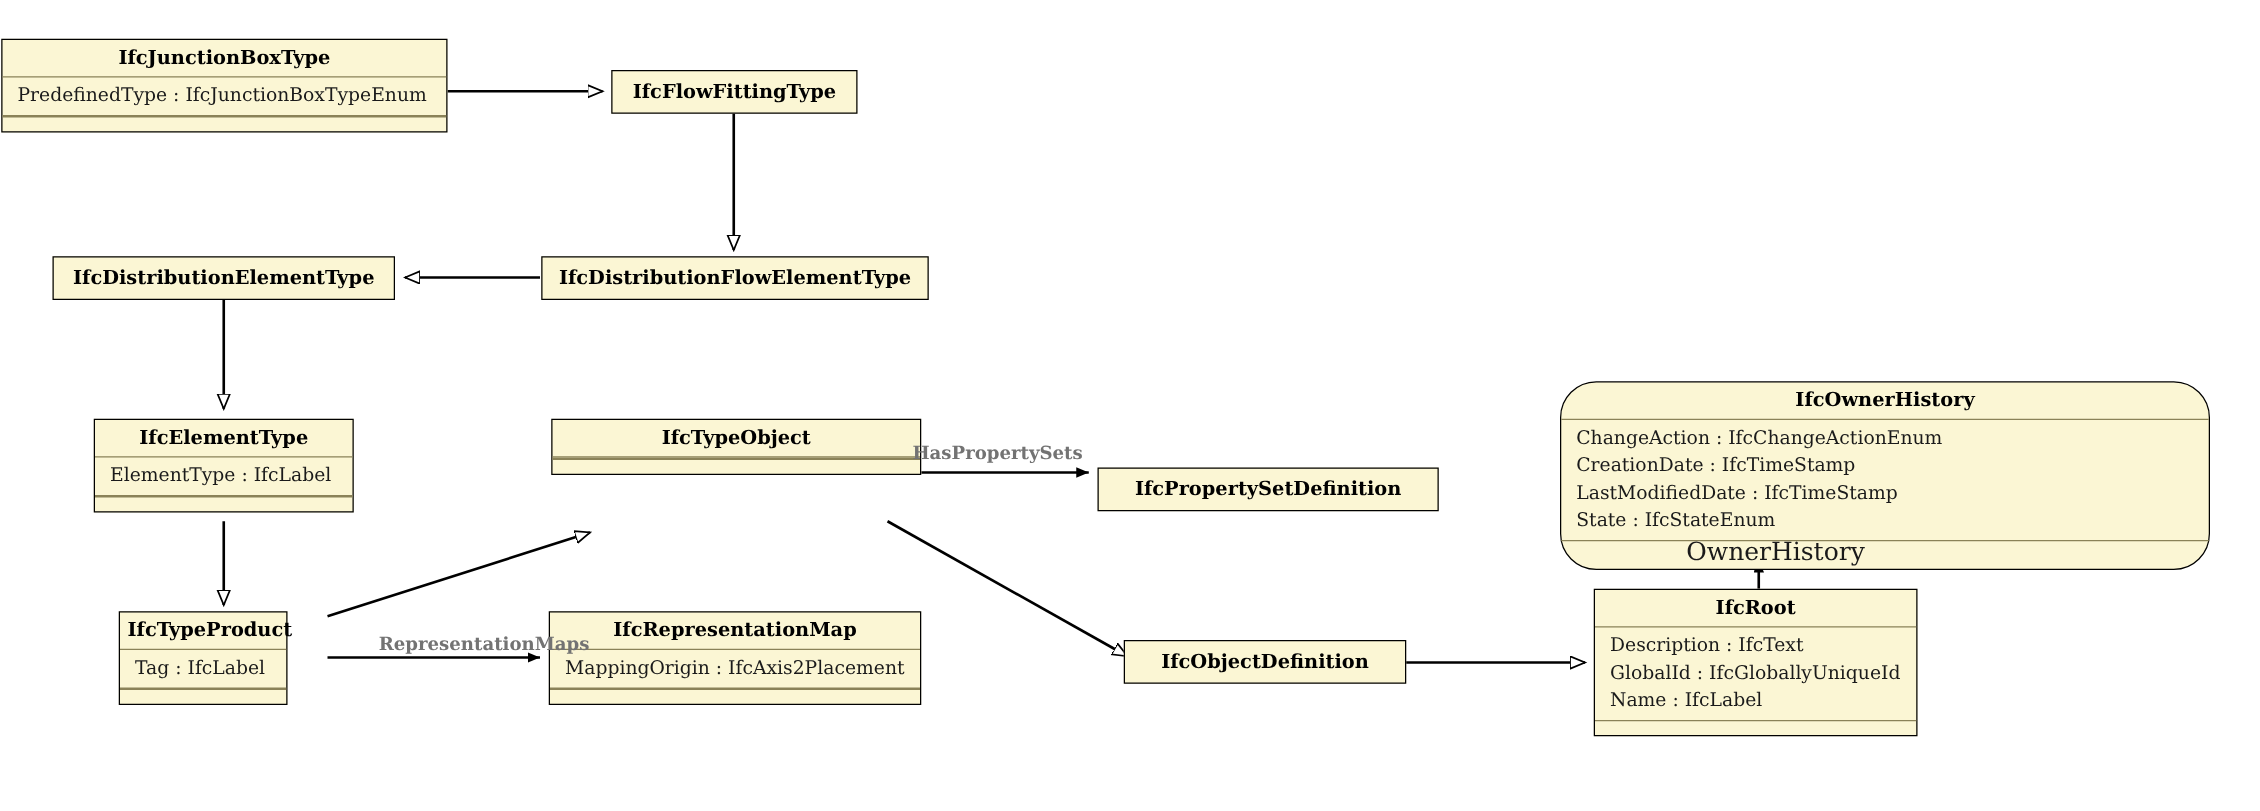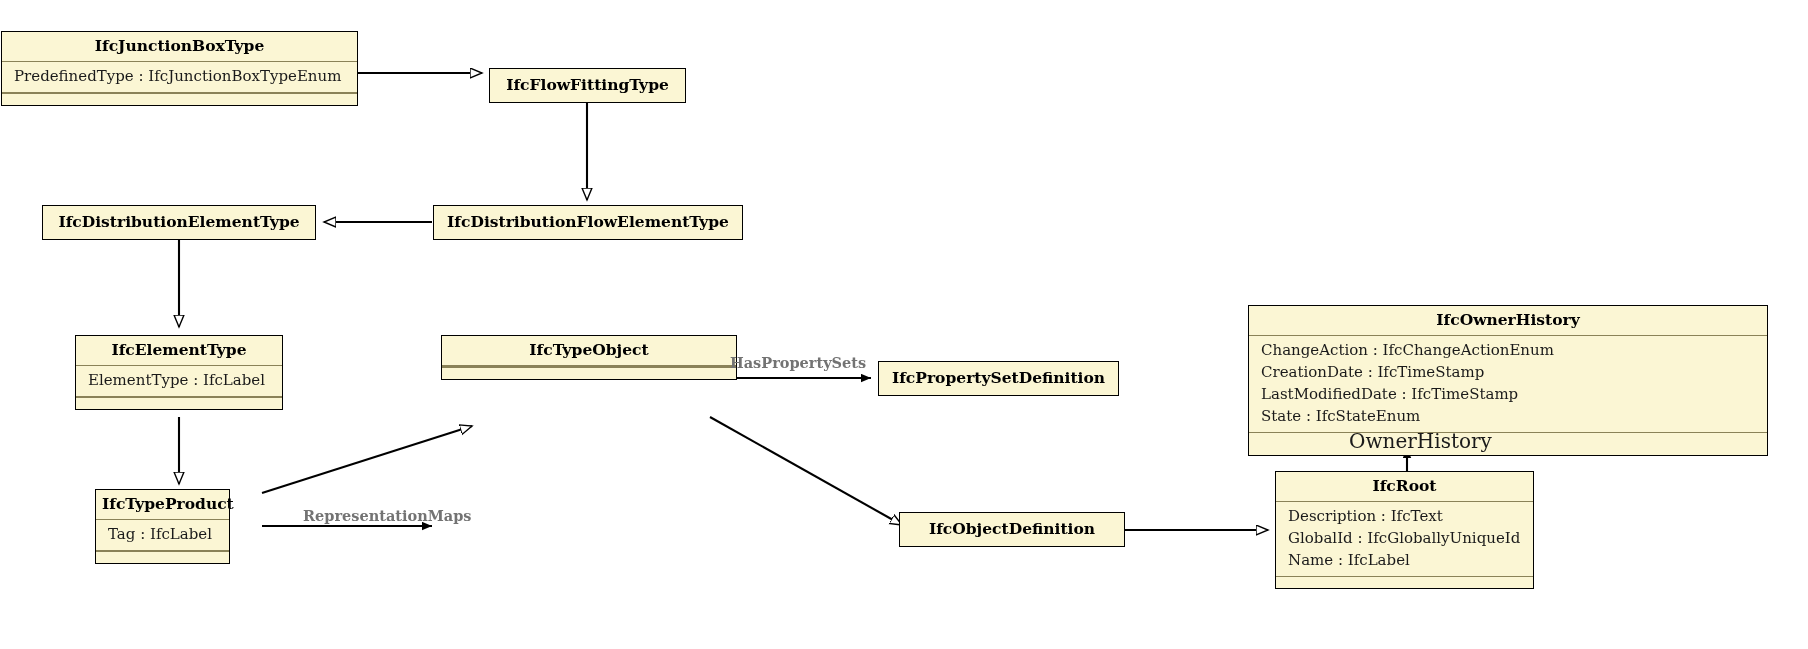--- a/index.html
+++ b/index.html
@@ -99,21 +99,21 @@
   <div class="cls" style="left:1px;top:3px;width:357px;">
     <div class="title">IfcJunctionBoxType</div>
     <div class="sep"></div>
     <div class="attrs">
       <div class="attr">PredefinedType : IfcJunctionBoxTypeEnum</div>
     </div>
     <div class="sep"></div>
     <div class="empty"></div>
   </div>
 
-  <div class="cls simple" style="left:489px;top:40px;width:197px;">
+  <div class="cls simple" style="left:489px;top:28px;width:197px;">
     <div class="title">IfcFlowFittingType</div>
   </div>
 
   <div class="cls simple" style="left:42px;top:177px;width:274px;">
     <div class="title">IfcDistributionElementType</div>
   </div>
 
   <div class="cls simple" style="left:433px;top:177px;width:310px;">
     <div class="title">IfcDistributionFlowElementType</div>
   </div>
@@ -128,25 +128,25 @@
     <div class="empty"></div>
   </div>
 
   <div class="cls" style="left:441px;top:307px;width:296px;">
     <div class="title">IfcTypeObject</div>
     <div class="sep"></div>
     <div class="sep"></div>
     <div class="empty"></div>
   </div>
 
-  <div class="cls simple" style="left:878px;top:333px;width:241px;">
+  <div class="cls simple" style="left:878px;top:346px;width:273px;">
     <div class="title">IfcPropertySetDefinition</div>
   </div>
 
-  <div class="cls" style="left:1248px;top:277px;width:520px;">
+  <div class="cls" style="left:1248px;top:277px;width:520px;border-radius:29px;">
     <div class="title">IfcOwnerHistory</div>
     <div class="sep"></div>
     <div class="attrs">
       <div class="attr">ChangeAction : IfcChangeActionEnum</div>
       <div class="attr">CreationDate : IfcTimeStamp</div>
       <div class="attr">LastModifiedDate : IfcTimeStamp</div>
       <div class="attr">State : IfcStateEnum</div>
     </div>
     <div class="sep"></div>
     <div class="empty" style="height:22px;"></div>
@@ -169,20 +169,29 @@
   <div class="cls" style="left:95px;top:461px;width:135px;">
     <div class="title">IfcTypeProduct</div>
     <div class="sep"></div>
     <div class="attrs">
       <div class="attr">Tag : IfcLabel</div>
     </div>
     <div class="sep"></div>
     <div class="empty"></div>
   </div>
 
+  <div class="cls" style="left:439px;top:461px;width:298px;">
+    <div class="title">IfcRepresentationMap</div>
+    <div class="sep"></div>
+    <div class="attrs">
+      <div class="attr">MappingOrigin : IfcAxis2Placement</div>
+    </div>
+    <div class="sep"></div>
+    <div class="empty"></div>
+  </div>
 
   <div class="cls simple" style="left:899px;top:484px;width:226px;">
     <div class="title">IfcObjectDefinition</div>
   </div>
 
   <div class="edge-label" style="left:730px;top:326px;">HasPropertySets</div>
 
   <div class="edge-label" style="left:303px;top:479px;">RepresentationMaps</div>
 
 </div>

